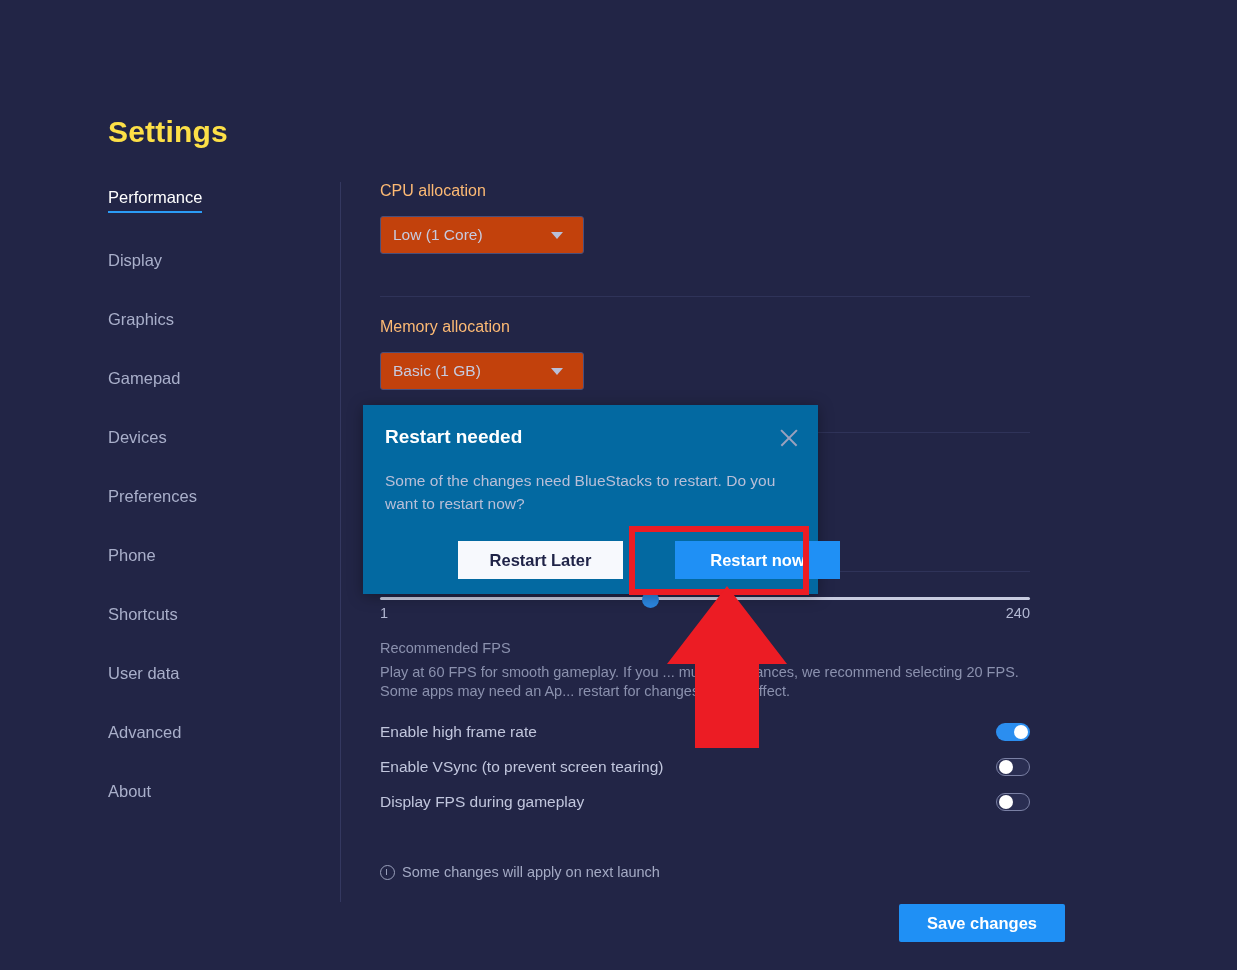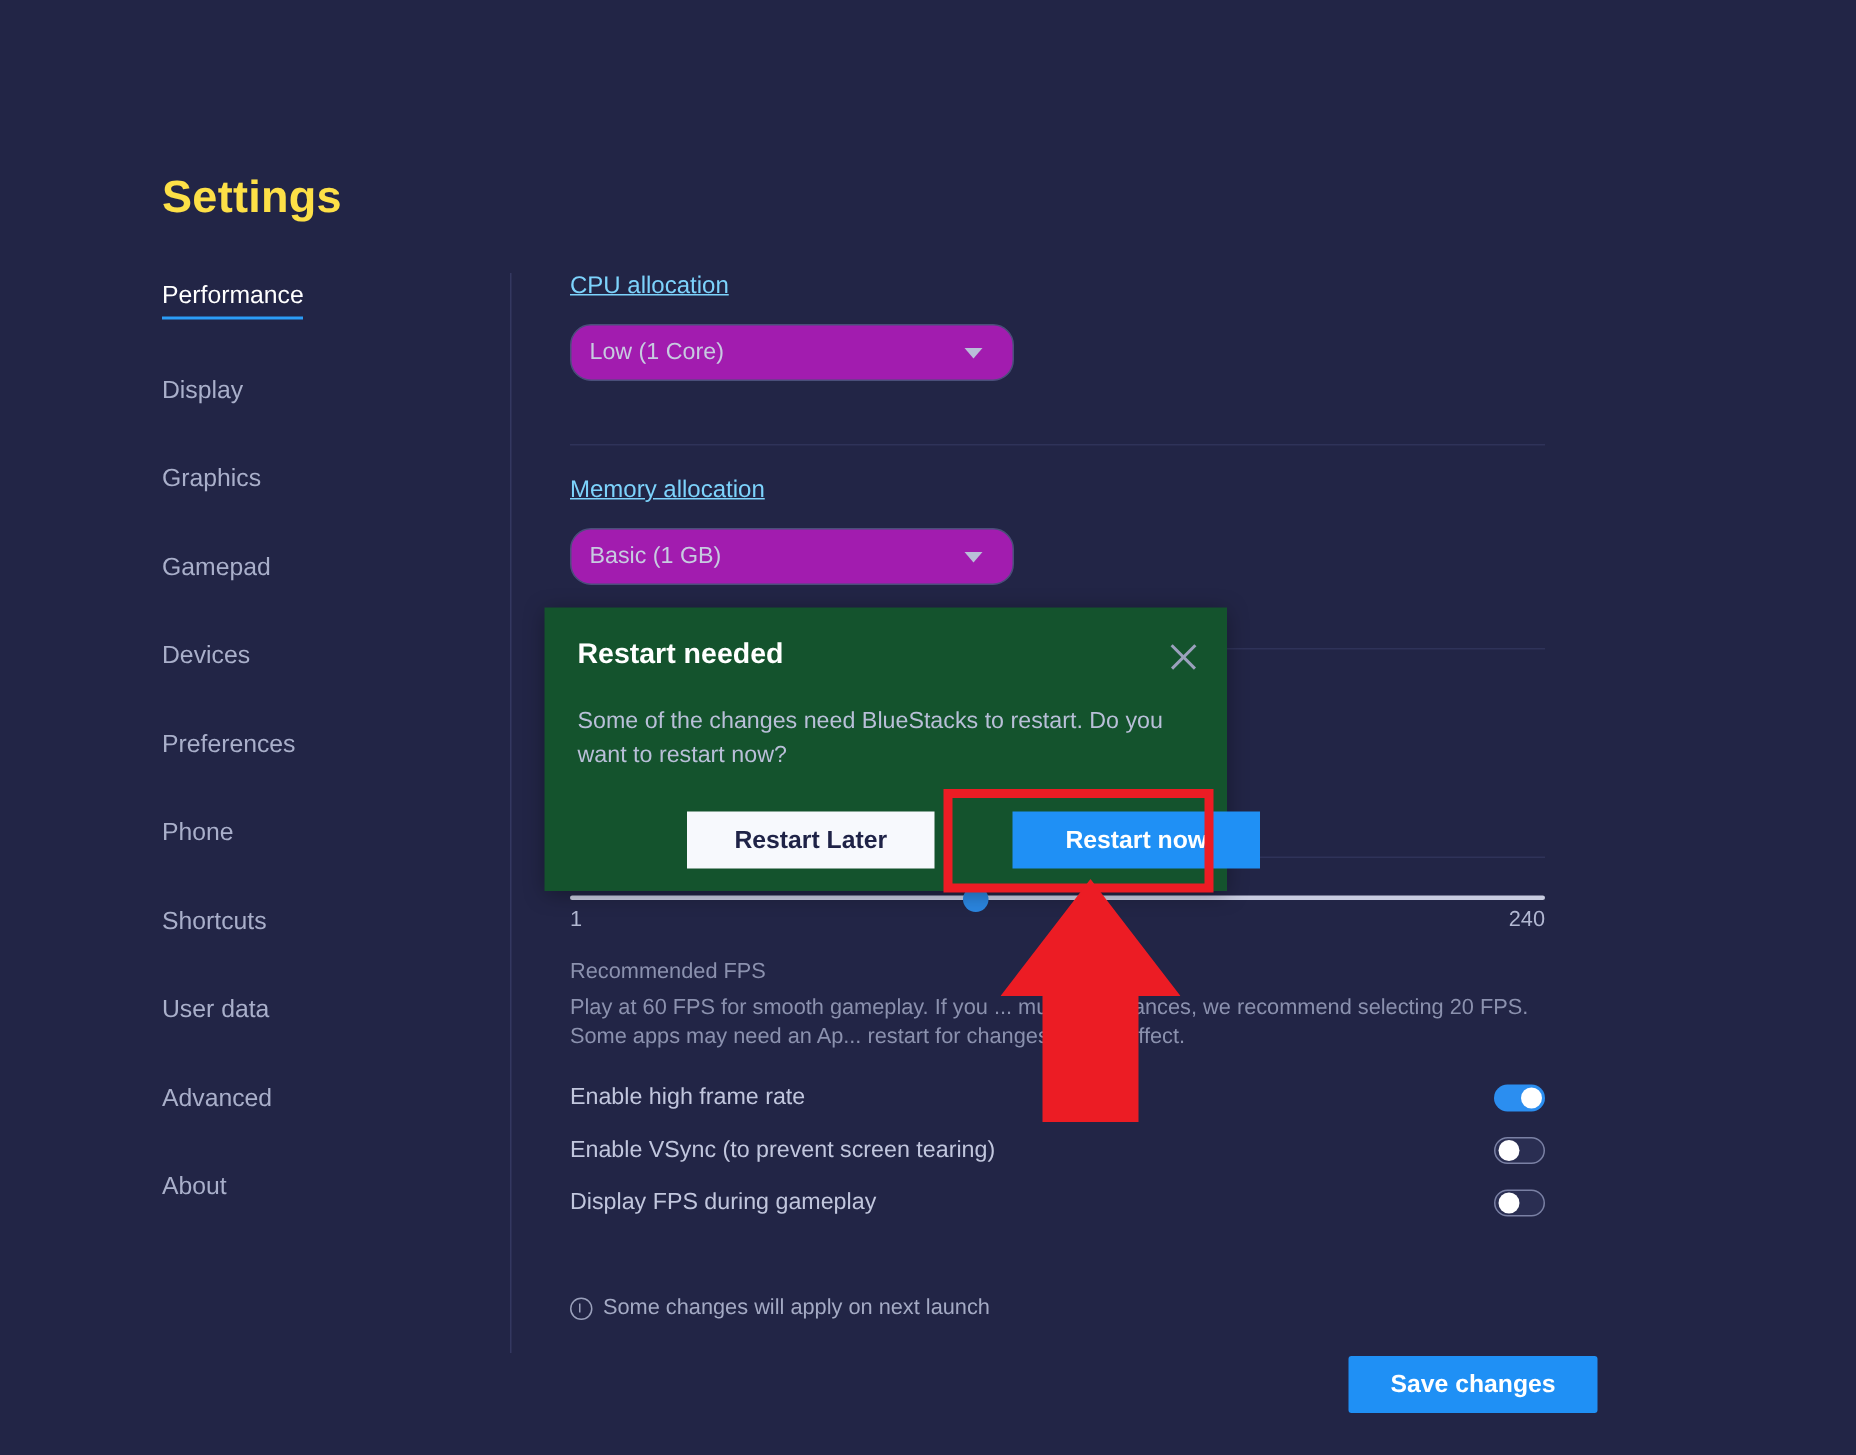--- a/index.html
+++ b/index.html
@@ -65,31 +65,30 @@
 
   
   #content {
     position: absolute;
     left: 380px;
     top: 182px;
     width: 650px;
   }
   .field-label {
     font-size: 16px;
-    color: #7dd3fc;
+    color: #fdba74;
     margin-bottom: 16px;
-    text-decoration: underline;
   }
   .select-box {
-    width: 296px;
+    width: 204px;
     height: 38px;
     box-sizing: border-box;
     border: 1px solid #4a4f7a;
-    background: #a21caf;
-    border-radius: 14px;
+    background: #c2410c;
+    border-radius: 3px;
     display: flex;
     align-items: center;
     padding: 0 10px 0 12px;
     cursor: pointer;
     position: relative;
   }
   .select-value {
     font-size: 15.5px;
     color: #c7cbe0;
     flex: 1;
@@ -227,21 +226,21 @@
     border-radius: 2px;
     cursor: pointer;
     font-family: "Liberation Sans", sans-serif;
   }
 
   
   #modal {
     position: absolute;
     left: 363px; top: 405px;
     width: 455px; height: 189px;
-    background: #14532d;
+    background: #0369a1;
     box-shadow: 0 2px 14px rgba(0,0,0,0.35);
   }
   #modal-title {
     position: absolute;
     left: 22px; top: 21px;
     font-size: 19px; font-weight: bold;
     color: #ffffff;
   }
   #modal-close {
     position: absolute;

